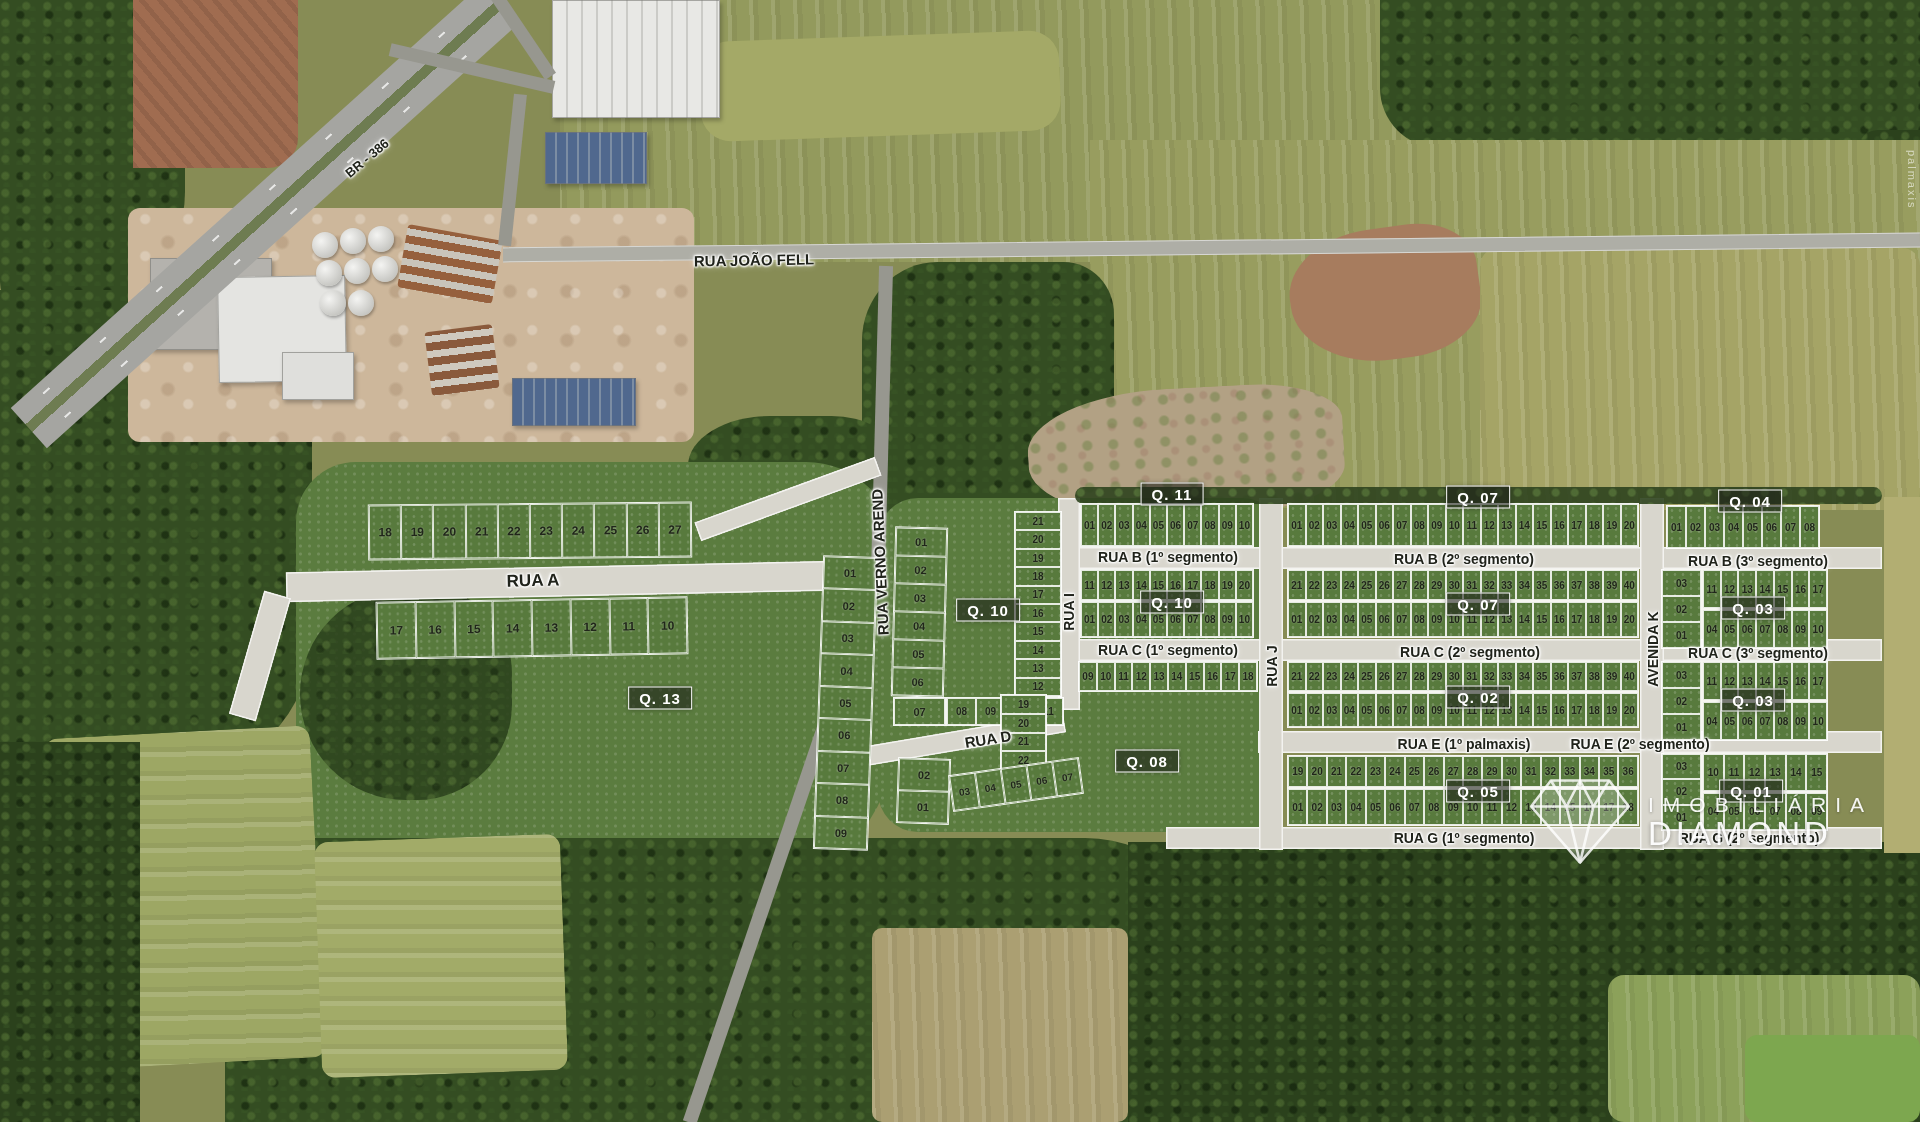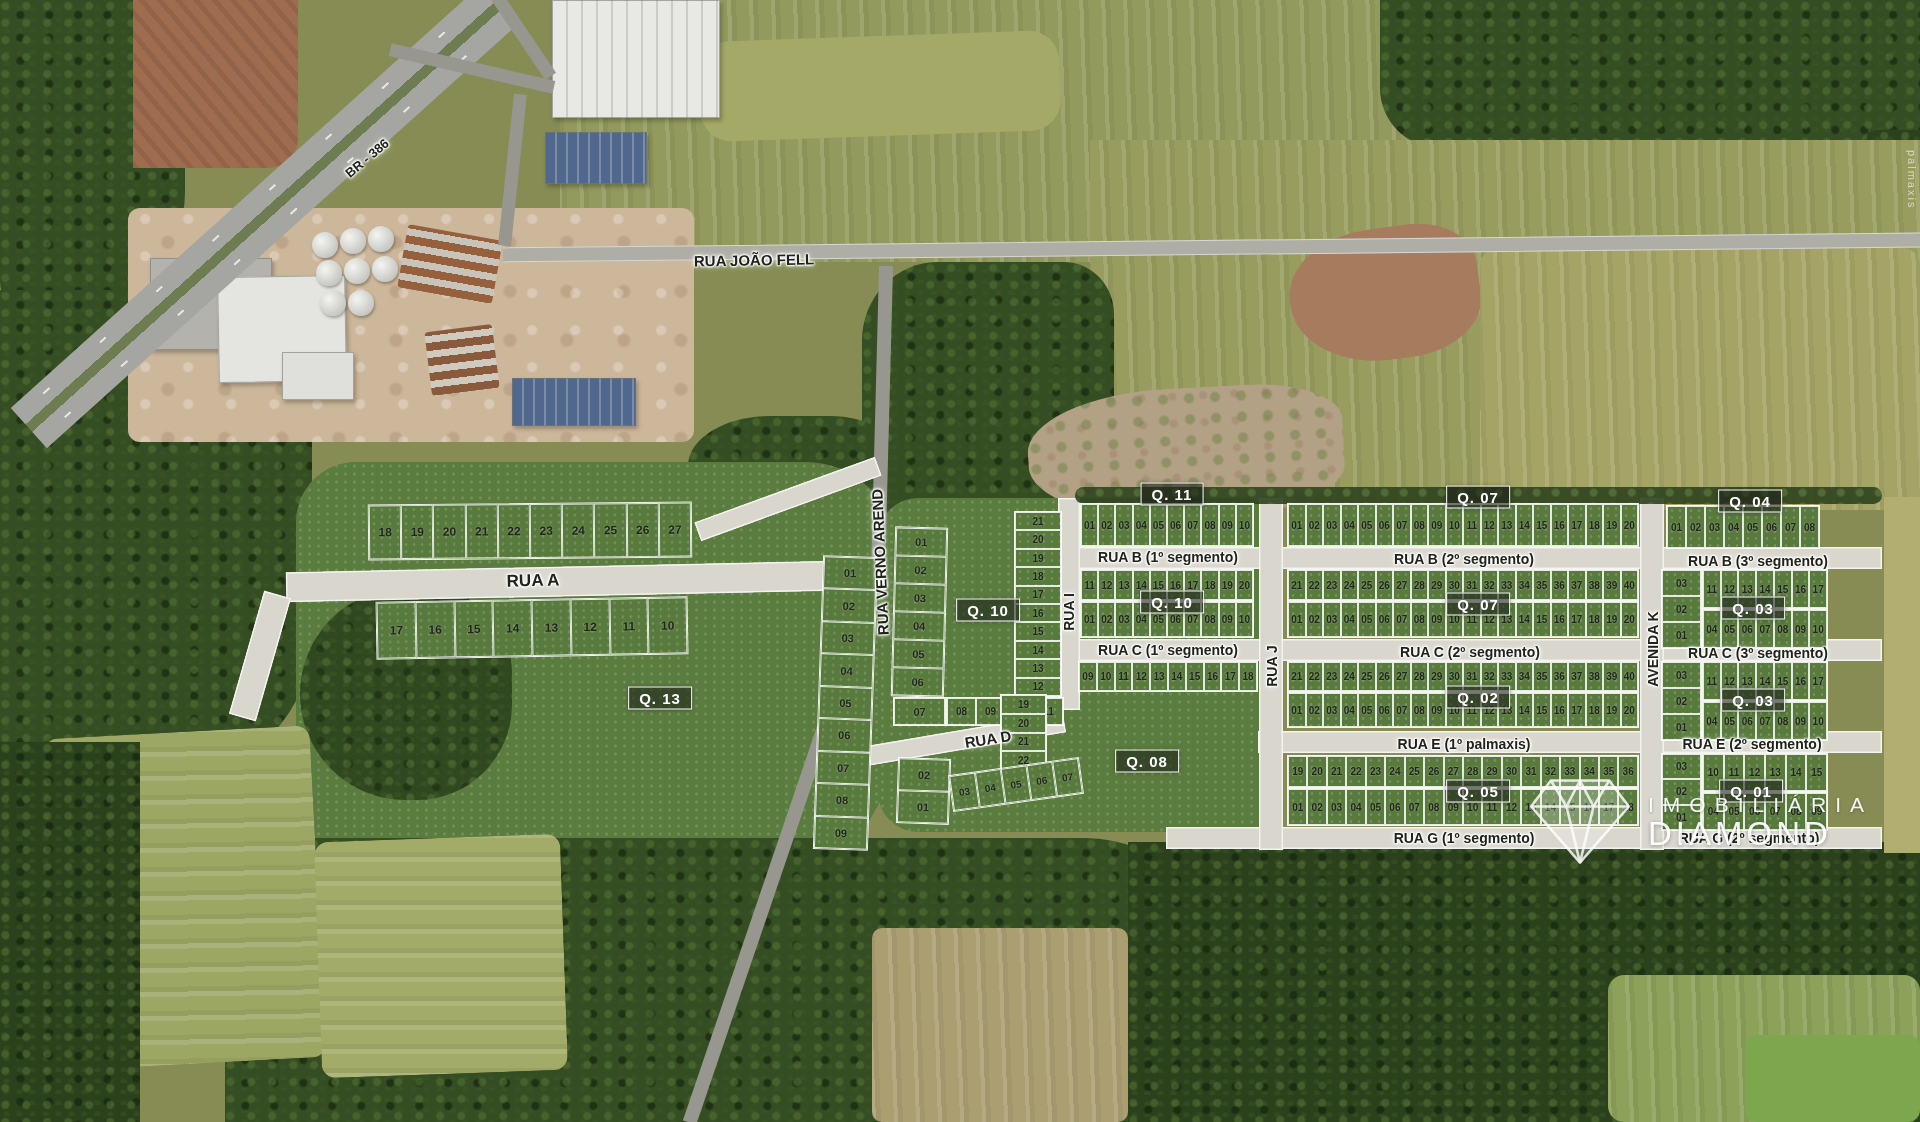--- a/index.html
+++ b/index.html
@@ -1130,21 +1130,21 @@
     <div class="street-label" style="left: 1069px; top: 612px; font-size: 14px; transform: translate(-50%, -50%) rotate(-90deg);">RUA I</div>
     <div class="street-label" style="left: 1272px; top: 666px; font-size: 14px; transform: translate(-50%, -50%) rotate(-90deg);">RUA J</div>
     <div class="street-label" style="left: 1653px; top: 649px; font-size: 14px; transform: translate(-50%, -50%) rotate(-90deg);">AVENIDA K</div>
     <div class="street-label" style="left: 1168px; top: 557px; font-size: 14px; transform: translate(-50%, -50%) rotate(0deg);">RUA B (1º segmento)</div>
     <div class="street-label" style="left: 1464px; top: 559px; font-size: 14px; transform: translate(-50%, -50%) rotate(0deg);">RUA B (2º segmento)</div>
     <div class="street-label" style="left: 1758px; top: 561px; font-size: 14px; transform: translate(-50%, -50%) rotate(0deg);">RUA B (3º segmento)</div>
     <div class="street-label" style="left: 1168px; top: 650px; font-size: 14px; transform: translate(-50%, -50%) rotate(0deg);">RUA C (1º segmento)</div>
     <div class="street-label" style="left: 1470px; top: 652px; font-size: 14px; transform: translate(-50%, -50%) rotate(0deg);">RUA C (2º segmento)</div>
     <div class="street-label" style="left: 1758px; top: 653px; font-size: 14px; transform: translate(-50%, -50%) rotate(0deg);">RUA C (3º segmento)</div>
     <div class="street-label" style="left: 1464px; top: 744px; font-size: 14px; transform: translate(-50%, -50%) rotate(0deg);">RUA E (1º palmaxis)</div>
-    <div class="street-label" style="left: 1752px; top: 744px; font-size: 14px; transform: translate(-50%, -50%) rotate(0deg);">RUA E (2º segmento)</div>
+    <div class="street-label" style="left: 1640px; top: 744px; font-size: 14px; transform: translate(-50%, -50%) rotate(0deg);">RUA E (2º segmento)</div>
     <div class="street-label" style="left: 1464px; top: 838px; font-size: 14px; transform: translate(-50%, -50%) rotate(0deg);">RUA G (1º segmento)</div>
     <div class="street-label" style="left: 1749px; top: 838px; font-size: 14px; transform: translate(-50%, -50%) rotate(0deg);">RUA G (2º segmento)</div>
     <div class="q-label" style="left: 1751px; top: 791px;">Q. 01</div>
     <div class="q-label" style="left: 1753px; top: 700px;">Q. 03</div>
     <div class="q-label" style="left: 1753px; top: 608px;">Q. 03</div>
     <div class="q-label" style="left: 1750px; top: 501px;">Q. 04</div>
     <div class="q-label" style="left: 1478px; top: 791px;">Q. 05</div>
     <div class="q-label" style="left: 1478px; top: 697px;">Q. 02</div>
     <div class="q-label" style="left: 1478px; top: 604px;">Q. 07</div>
     <div class="q-label" style="left: 1478px; top: 497px;">Q. 07</div>

